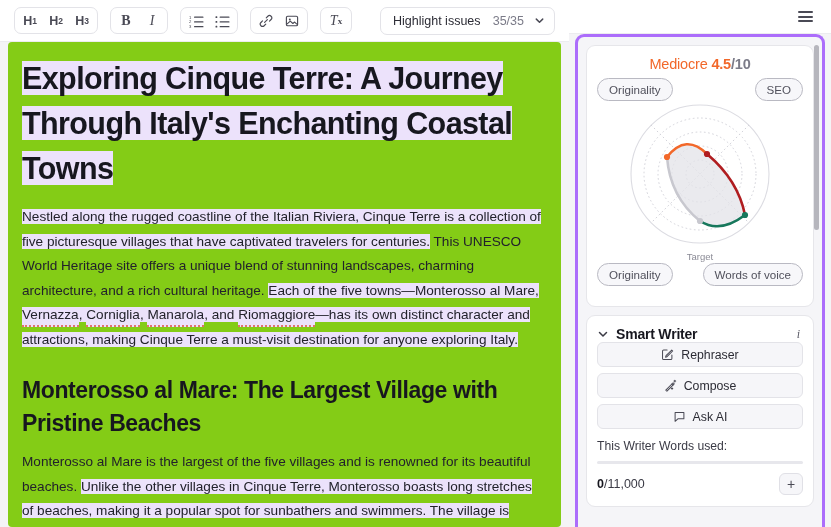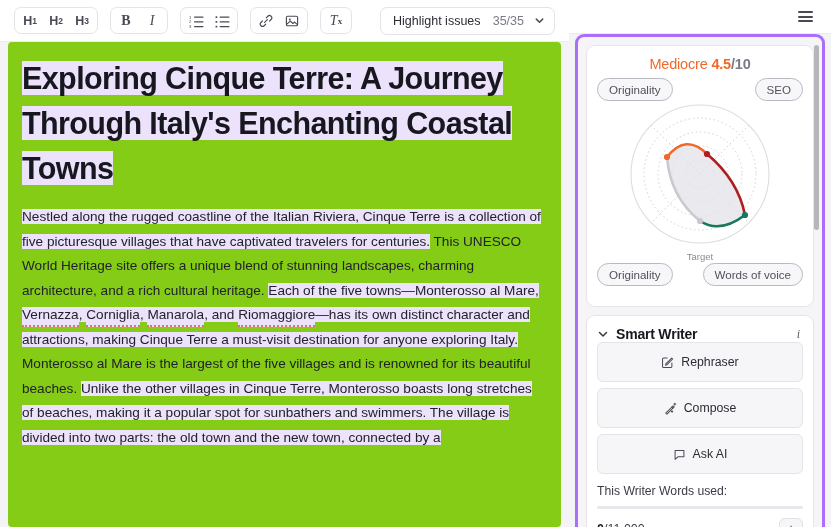--- a/index.html
+++ b/index.html
@@ -183,21 +183,21 @@
   .sw-card { margin-top: 8px; padding: 10px 10px 11px 10px; }
   .sw-head { display: flex; align-items: center; gap: 7px; margin-bottom: 0; }
   .sw-chev { color: #3a3a45; display: flex; align-items: center; cursor: pointer; }
   .sw-title { font-size: 14px; font-weight: 700; color: #17171f; letter-spacing: -0.2px; }
   .sw-info {
     margin-left: auto; font-size: 12px; color: #5a5a66;
     font-family: "Liberation Serif", serif; font-style: italic; cursor: pointer;
     padding: 0 3px;
   }
   .sw-btn {
-    height: 40px;
+    height: 25px;
     border: 1px solid #e3e3e8;
     border-radius: 6px;
     background: #f6f6f9;
     display: flex; align-items: center; justify-content: center;
     gap: 7px;
     font-size: 12.3px; color: #2c2c35;
     margin-bottom: 6px;
     cursor: pointer;
   }
   .sw-btn svg { display: block; color: #4a4a55; }
@@ -301,20 +301,21 @@
         </span>
       </div>
     </div>
 
     <div class="doc-wrap">
       <div class="doc">
         <h1><span class="hl">Exploring Cinque Terre: A Journey Through Italy's Enchanting Coastal Towns</span></h1>
 
         <p><span class="hl">Nestled along the rugged coastline of the Italian Riviera, Cinque Terre is a collection of five picturesque villages that have captivated travelers for centuries.</span><span> This UNESCO World Heritage site offers a unique blend of stunning landscapes, charming architecture, and a rich cultural heritage. </span><span class="hl">Each of the five towns—Monterosso al Mare, </span><span class="hl sp">Vernazza</span><span class="hl">, </span><span class="hl sp">Corniglia</span><span class="hl">, </span><span class="hl sp">Manarola</span><span class="hl">, and </span><span class="hl sp">Riomaggiore</span><span class="hl">—has its own distinct character and attractions, making Cinque Terre a must-visit destination for anyone exploring Italy.</span></p>
 
+        <h2>Monterosso al Mare: The Largest Village with Pristine Beaches</h2>
 
         <p><span>Monterosso al Mare is the largest of the five villages and is renowned for its beautiful beaches. </span><span class="hl">Unlike the other villages in Cinque Terre, Monterosso boasts long stretches of beaches, making it a popular spot for sunbathers and swimmers. The village is divided into two parts: the old town and the new town, connected by a</span></p>
       </div>
     </div>
   </div>
 
   <div class="side-col">
     <div class="side-top">
       <div class="burger">
           <i></i>

